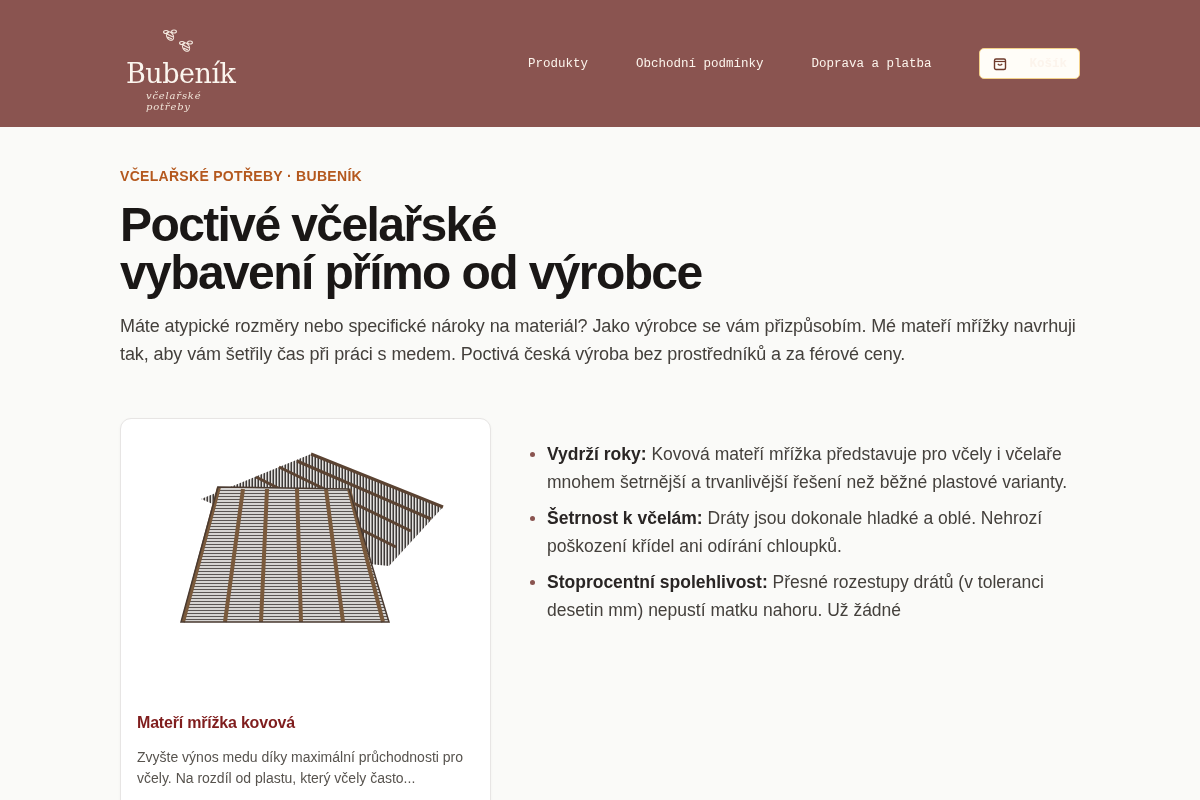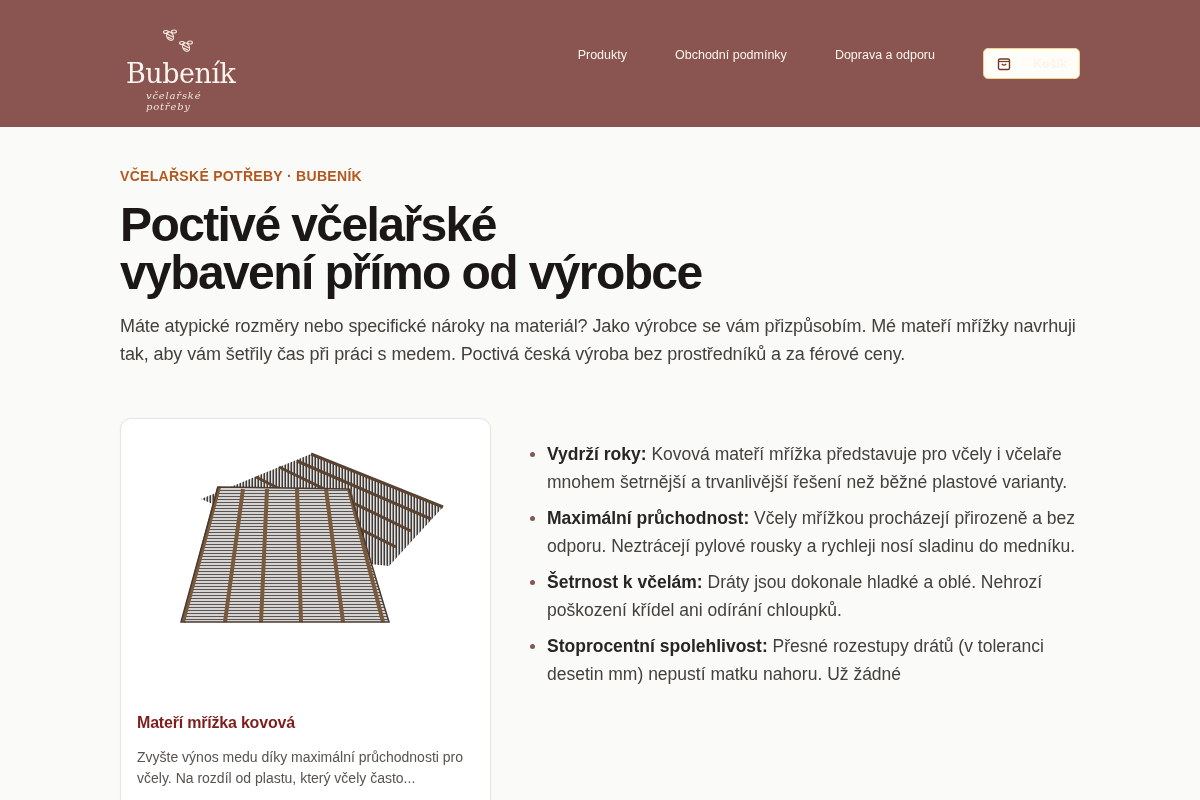--- a/index.html
+++ b/index.html
@@ -6,21 +6,21 @@
   html, body { width: 1200px; height: 800px; overflow: hidden; }
   body { background: #fafaf8; font-family: "Liberation Sans", "DejaVu Sans", sans-serif; color: #1c1917; }
 
   .header { height: 127px; background: #8a5450; position: relative; }
   .header-inner { width: 960px; margin: 0 auto; height: 127px; display: flex; align-items: center; justify-content: space-between; }
   .logo { width: 110px; height: 80px; position: relative; margin-left: 4px; text-decoration: underline; }
   .logo .bees { position: absolute; left: 36px; top: 4px; width: 40px; height: 32px; }
   .logo .brand { position: absolute; left: 2px; top: 34px; font-family: "DejaVu Serif", serif; font-size: 27px; color: #fbf5ee; letter-spacing: -0.5px; }
   .logo .tag { position: absolute; left: 22px; top: 66px; font-family: "DejaVu Serif", serif; font-style: italic; font-size: 10px; color: #f1e4d8; letter-spacing: 0.8px; }
 
-  .nav { display: flex; align-items: flex-start; }
+  .nav { display: flex; align-items: center; font-family: Liberation Mono, monospace; }
   .nav a { color: #fcf4ec; font-size: 12.5px; text-decoration: none; margin-left: 48px; }
   .nav a:first-child { margin-left: 0; }
   .cart { margin-left: 24px; display: flex; align-items: center; height: 31px; padding: 0 12px 0 13px; background: #fffdf8; border: 1px solid #f3d28a; border-radius: 5px; color: #6e3a2a; font-size: 12.5px; font-weight: bold; }
   .cart svg { margin-right: 22px; }
 
   .main { width: 960px; margin: 0 auto; padding-top: 41px; }
   .eyebrow { color: #b4581e; font-size: 14px; font-weight: bold; letter-spacing: 0.3px; }
   .title { margin-top: 17px; font-size: 48px; line-height: 48px; font-weight: bold; letter-spacing: -1.6px; color: #1a1716; }
   .lead { margin-top: 15px; font-size: 18px; line-height: 28px; color: #44403c; letter-spacing: -0.1px; }
 
@@ -54,21 +54,21 @@
           <ellipse cx="22" cy="15" rx="2.4" ry="1.5"></ellipse>
           <ellipse cx="30" cy="14.5" rx="2.4" ry="1.5"></ellipse>
         </g>
       </svg>
       <span class="brand">Bubeník</span>
       <span class="tag">včelařské potřeby</span>
     </a>
     <nav class="nav">
       <a>Produkty</a>
       <a>Obchodní podmínky</a>
-      <a>Doprava a odporu</a>
+      <a>Doprava a platba</a>
       <a class="cart">
         <svg width="14" height="14" viewBox="0 0 14 14">
           <rect x="1.5" y="2" width="11" height="10.5" rx="1.5" fill="none" stroke="#6e3a2a" stroke-width="1.4"></rect>
           <path d="M1.5 4.5 H12.5" stroke="#6e3a2a" stroke-width="1.2"></path>
           <path d="M4.8 6.8 Q7 9.5 9.2 6.8" fill="none" stroke="#6e3a2a" stroke-width="1.3"></path>
         </svg>
         <span>Košík</span>
       </a>
     </nav>
   </div>
@@ -115,19 +115,18 @@
         </g>
         <polygon points="97,68 228,70 268,203 60,203" fill="none" stroke="#4a3a30" stroke-width="1.5"></polygon>
       </svg>
       <h3 class="card-title">Mateří mřížka kovová</h3>
       <p class="card-desc">Zvyšte výnos medu díky maximální průchodnosti pro včely. Na rozdíl od plastu, který včely často...</p>
     </article>
 
     <div class="why">
       <ul>
         <li><b>Vydrží roky:</b><span> Kovová mateří mřížka představuje pro včely i včelaře mnohem šetrnější a trvanlivější řešení než běžné plastové varianty.</span></li>
-        <li><b>Maximální průchodnost:</b><span> Včely mřížkou procházejí přirozeně a bez odporu. Neztrácejí pylové rousky a rychleji nosí sladinu do medníku.</span></li>
         <li><b>Šetrnost k včelám:</b><span> Dráty jsou dokonale hladké a oblé. Nehrozí poškození křídel ani odírání chloupků.</span></li>
         <li><b>Stoprocentní spolehlivost:</b><span> Přesné rozestupy drátů (v toleranci desetin mm) nepustí matku nahoru. Už žádné</span></li>
       </ul>
     </div>
   </section>
 </main>
 
 </body></html>

